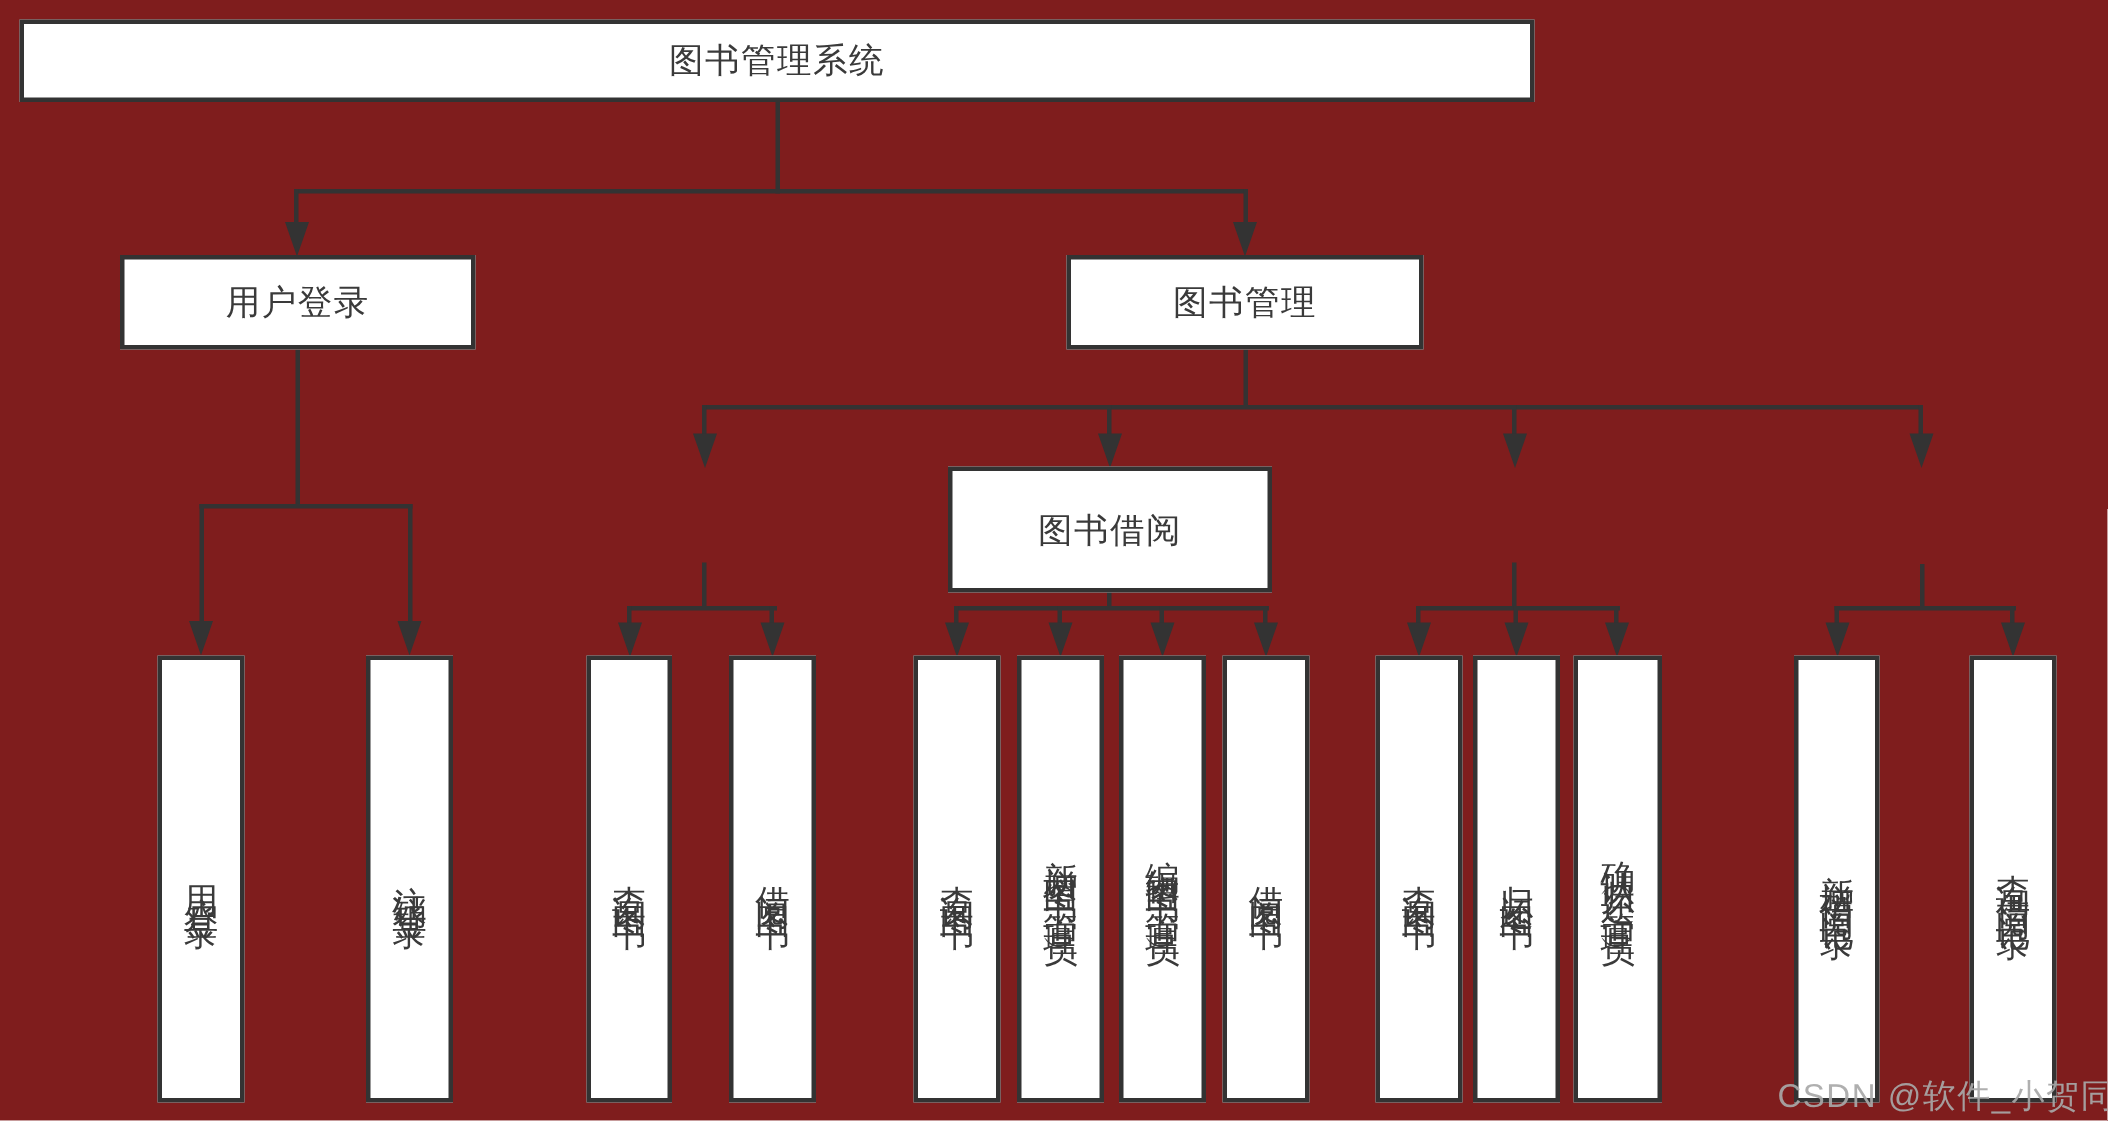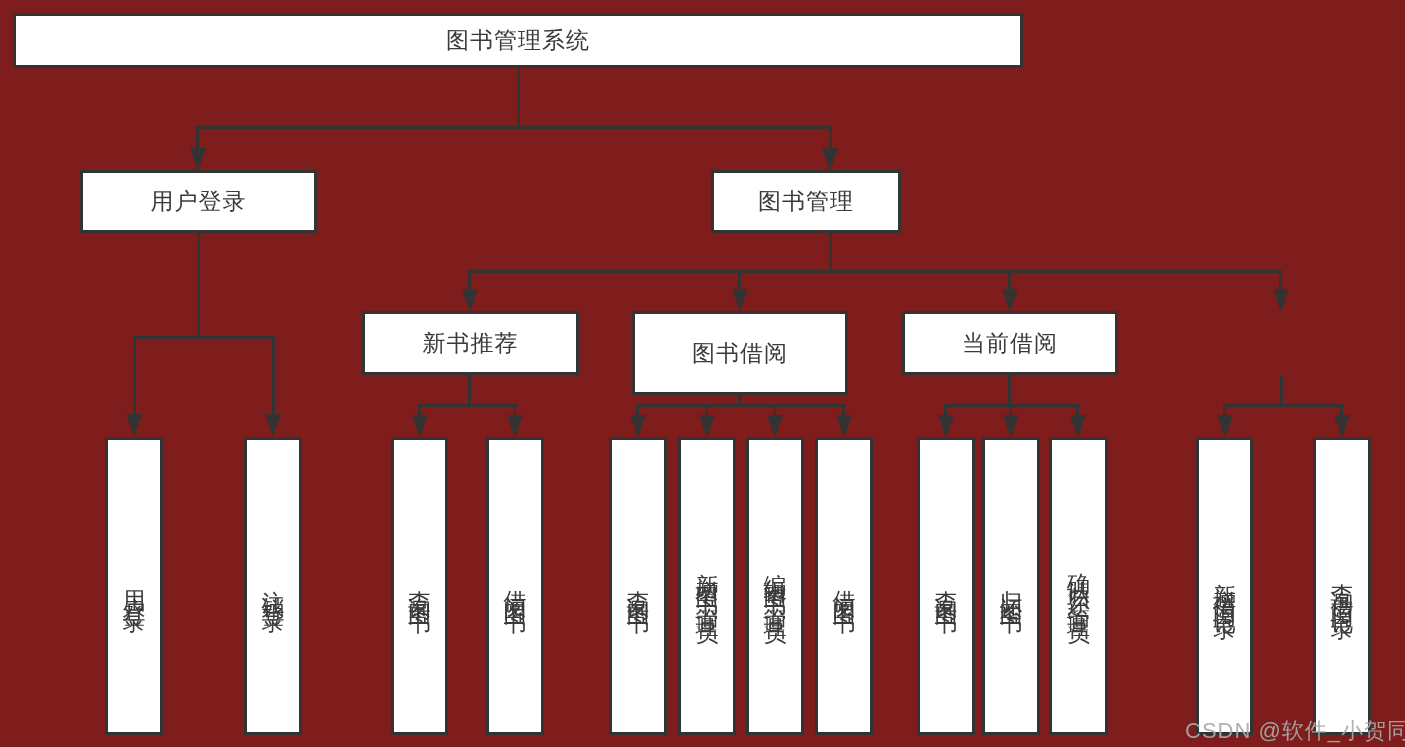--- a/index.html
+++ b/index.html
@@ -48,25 +48,23 @@
   }
 </style>
 </head>
 <body>
 
 <div class="canvas">
 
   <div class="node h" style="left:13px;top:13px;width:1010px;height:55px">图书管理系统</div>
 
   <div class="node h" style="left:80px;top:170px;width:237px;height:63px">用户登录</div>
-  <div class="node h" style="left:711px;top:170px;width:190px;height:63px">图书管理</div>
+  <div class="node h" style="left:711px;top:170px;width:238px;height:63px">图书管理</div>
 
-  <div class="node h" style="left:362px;top:311px;width:217px;height:64px">新书推荐</div>
   <div class="node h" style="left:632px;top:311px;width:216px;height:84px">图书借阅</div>
-  <div class="node h" style="left:902px;top:311px;width:216px;height:64px">当前借阅</div>
 
   <div class="node v" style="left:105px;top:437px;width:58px;height:298px">用户登录</div>
   <div class="node v" style="left:244px;top:437px;width:58px;height:298px">注销登录</div>
 
   <div class="node v" style="left:391px;top:437px;width:57px;height:298px">查询图书</div>
   <div class="node v" style="left:486px;top:437px;width:58px;height:298px">借阅图书</div>
 
   <div class="node v" style="left:609px;top:437px;width:58px;height:298px">查询图书</div>
   <div class="node v" style="left:678px;top:437px;width:58px;height:298px">新增图书（管理员）</div>
   <div class="node v" style="left:746px;top:437px;width:58px;height:298px">编辑图书（管理员）</div>

